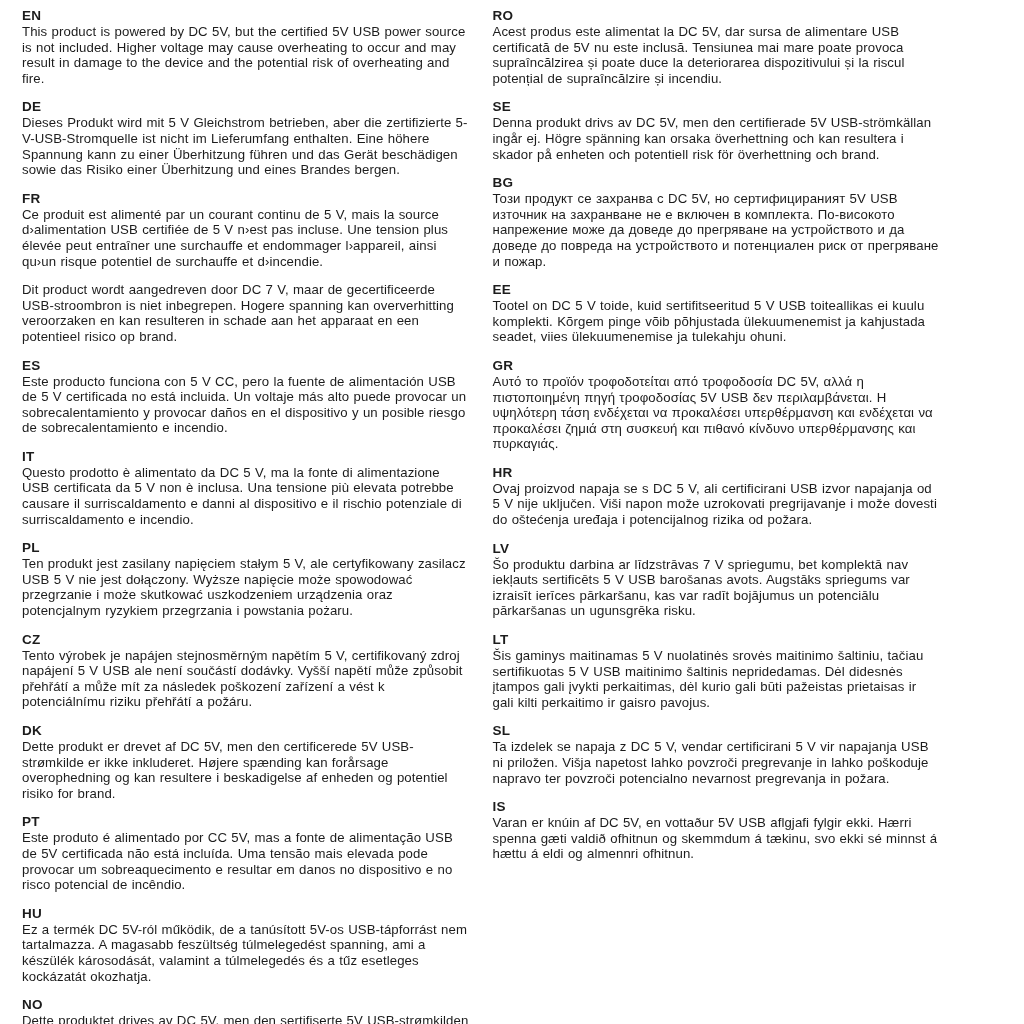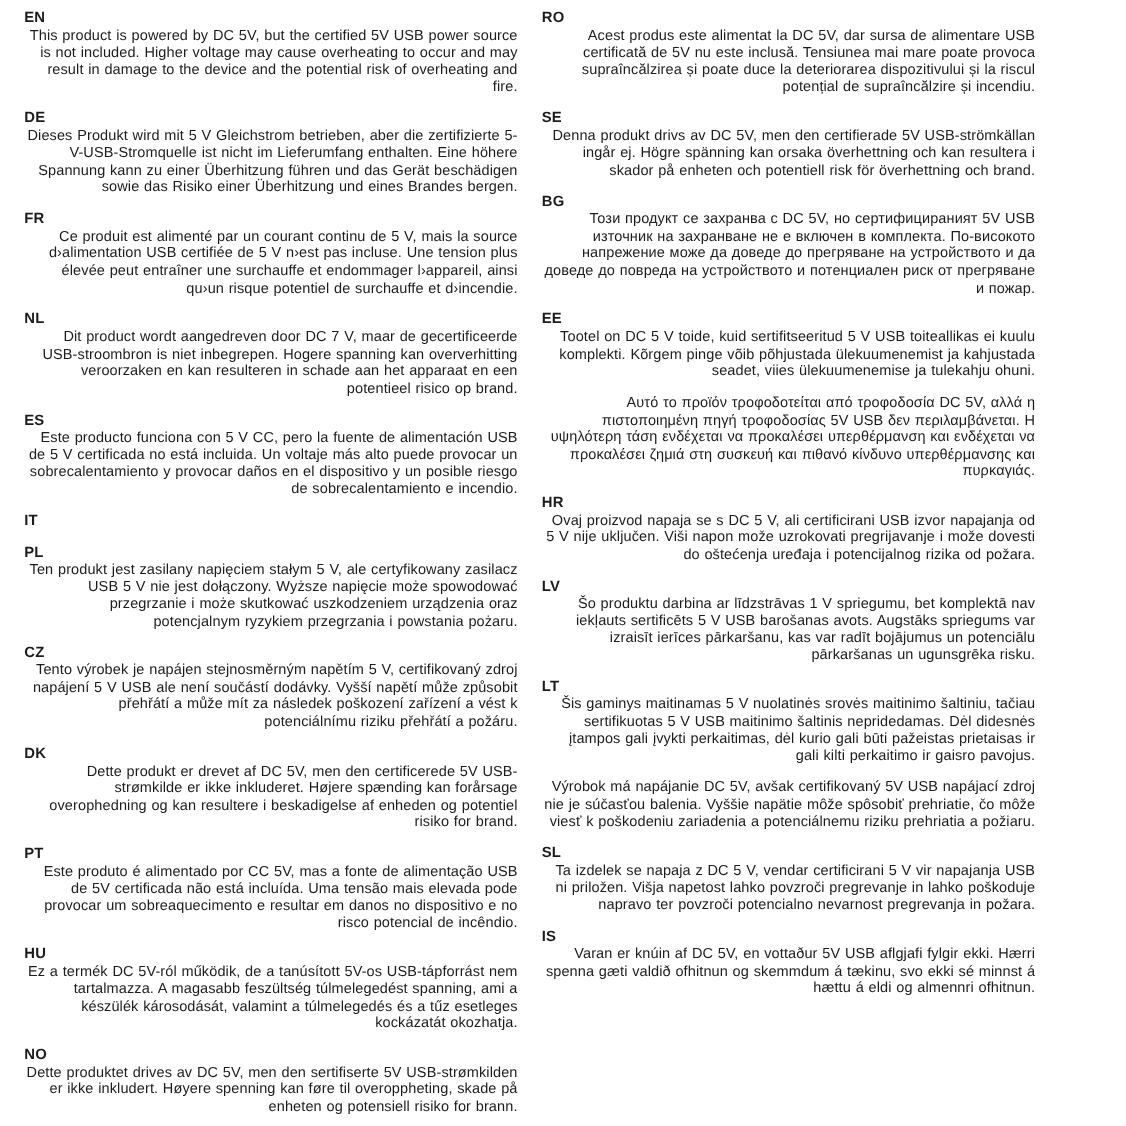--- a/index.html
+++ b/index.html
@@ -36,50 +36,49 @@
     line-height: 16px;
     font-weight: bold;
     letter-spacing: 0.2px;
   }
   .lang-text {
     margin: 0;
     font-size: 13.2px;
     line-height: 15.6px;
     letter-spacing: 0.1px;
     word-spacing: 0.5px;
-    text-align: right;
   }
 </style>
 </head>
 <body>
 
 <div class="page">
   <div class="column" id="left-column">
       <div class="lang-section">
         <div class="lang-code">EN</div>
         <p class="lang-text">This product is powered by DC 5V, but the certified 5V USB power source is not included. Higher voltage may cause overheating to occur and may result in damage to the device and the potential risk of overheating and fire.</p>
       </div>
       <div class="lang-section">
         <div class="lang-code">DE</div>
         <p class="lang-text">Dieses Produkt wird mit 5 V Gleichstrom betrieben, aber die zertifizierte 5-V-USB-Stromquelle ist nicht im Lieferumfang enthalten. Eine höhere Spannung kann zu einer Überhitzung führen und das Gerät beschädigen sowie das Risiko einer Überhitzung und eines Brandes bergen.</p>
       </div>
       <div class="lang-section">
         <div class="lang-code">FR</div>
         <p class="lang-text">Ce produit est alimenté par un courant continu de 5 V, mais la source d›alimentation USB certifiée de 5 V n›est pas incluse. Une tension plus élevée peut entraîner une surchauffe et endommager l›appareil, ainsi qu›un risque potentiel de surchauffe et d›incendie.</p>
       </div>
       <div class="lang-section">
-        <div class="lang-code">NL</div>
         <p class="lang-text">Dit product wordt aangedreven door DC 7 V, maar de gecertificeerde USB-stroombron is niet inbegrepen. Hogere spanning kan oververhitting veroorzaken en kan resulteren in schade aan het apparaat en een potentieel risico op brand.</p>
       </div>
       <div class="lang-section">
         <div class="lang-code">ES</div>
         <p class="lang-text">Este producto funciona con 5 V CC, pero la fuente de alimentación USB de 5 V certificada no está incluida. Un voltaje más alto puede provocar un sobrecalentamiento y provocar daños en el dispositivo y un posible riesgo de sobrecalentamiento e incendio.</p>
       </div>
       <div class="lang-section">
         <div class="lang-code">IT</div>
+        <p class="lang-text">Questo prodotto è alimentato da DC 5 V, ma la fonte di alimentazione USB certificata da 5 V non è inclusa. Una tensione più elevata potrebbe causare il surriscaldamento e danni al dispositivo e il rischio potenziale di surriscaldamento e incendio.</p>
       </div>
       <div class="lang-section">
         <div class="lang-code">PL</div>
         <p class="lang-text">Ten produkt jest zasilany napięciem stałym 5 V, ale certyfikowany zasilacz USB 5 V nie jest dołączony. Wyższe napięcie może spowodować przegrzanie i może skutkować uszkodzeniem urządzenia oraz potencjalnym ryzykiem przegrzania i powstania pożaru.</p>
       </div>
       <div class="lang-section">
         <div class="lang-code">CZ</div>
         <p class="lang-text">Tento výrobek je napájen stejnosměrným napětím 5 V, certifikovaný zdroj napájení 5 V USB ale není součástí dodávky. Vyšší napětí může způsobit přehřátí a může mít za následek poškození zařízení a vést k potenciálnímu riziku přehřátí a požáru.</p>
       </div>
       <div class="lang-section">
@@ -110,36 +109,36 @@
       </div>
       <div class="lang-section">
         <div class="lang-code">BG</div>
         <p class="lang-text">Този продукт се захранва с DC 5V, но сертифицираният 5V USB източник на захранване не е включен в комплекта. По-високото напрежение може да доведе до прегряване на устройството и да доведе до повреда на устройството и потенциален риск от прегряване и пожар.</p>
       </div>
       <div class="lang-section">
         <div class="lang-code">EE</div>
         <p class="lang-text">Tootel on DC 5 V toide, kuid sertifitseeritud 5 V USB toiteallikas ei kuulu komplekti. Kõrgem pinge võib põhjustada ülekuumenemist ja kahjustada seadet, viies ülekuumenemise ja tulekahju ohuni.</p>
       </div>
       <div class="lang-section">
+        <div class="lang-code">GR</div>
         <p class="lang-text">Αυτό το προϊόν τροφοδοτείται από τροφοδοσία DC 5V, αλλά η πιστοποιημένη πηγή τροφοδοσίας 5V USB δεν περιλαμβάνεται. Η υψηλότερη τάση ενδέχεται να προκαλέσει υπερθέρμανση και ενδέχεται να προκαλέσει ζημιά στη συσκευή και πιθανό κίνδυνο υπερθέρμανσης και πυρκαγιάς.</p>
       </div>
       <div class="lang-section">
         <div class="lang-code">HR</div>
         <p class="lang-text">Ovaj proizvod napaja se s DC 5 V, ali certificirani USB izvor napajanja od 5 V nije uključen. Viši napon može uzrokovati pregrijavanje i može dovesti do oštećenja uređaja i potencijalnog rizika od požara.</p>
       </div>
       <div class="lang-section">
         <div class="lang-code">LV</div>
-        <p class="lang-text">Šo produktu darbina ar līdzstrāvas 1 V spriegumu, bet komplektā nav iekļauts sertificēts 5 V USB barošanas avots. Augstāks spriegums var izraisīt ierīces pārkaršanu, kas var radīt bojājumus un potenciālu pārkaršanas un ugunsgrēka risku.</p>
+        <p class="lang-text">Šo produktu darbina ar līdzstrāvas 7 V spriegumu, bet komplektā nav iekļauts sertificēts 5 V USB barošanas avots. Augstāks spriegums var izraisīt ierīces pārkaršanu, kas var radīt bojājumus un potenciālu pārkaršanas un ugunsgrēka risku.</p>
       </div>
       <div class="lang-section">
         <div class="lang-code">LT</div>
         <p class="lang-text">Šis gaminys maitinamas 5 V nuolatinės srovės maitinimo šaltiniu, tačiau sertifikuotas 5 V USB maitinimo šaltinis nepridedamas. Dėl didesnės įtampos gali įvykti perkaitimas, dėl kurio gali būti pažeistas prietaisas ir gali kilti perkaitimo ir gaisro pavojus.</p>
       </div>
       <div class="lang-section">
-        <p class="lang-text">Výrobok má napájanie DC 5V, avšak certifikovaný 5V USB napájací zdroj nie je súčasťou balenia. Vyššie napätie môže spôsobiť prehriatie, čo môže viesť k poškodeniu zariadenia a potenciálnemu riziku prehriatia a požiaru.</p>
       </div>
       <div class="lang-section">
         <div class="lang-code">SL</div>
         <p class="lang-text">Ta izdelek se napaja z DC 5 V, vendar certificirani 5 V vir napajanja USB ni priložen. Višja napetost lahko povzroči pregrevanje in lahko poškoduje napravo ter povzroči potencialno nevarnost pregrevanja in požara.</p>
       </div>
       <div class="lang-section">
         <div class="lang-code">IS</div>
         <p class="lang-text">Varan er knúin af DC 5V, en vottaður 5V USB aflgjafi fylgir ekki. Hærri spenna gæti valdið ofhitnun og skemmdum á tækinu, svo ekki sé minnst á hættu á eldi og almennri ofhitnun.</p>
       </div>
     </div>

